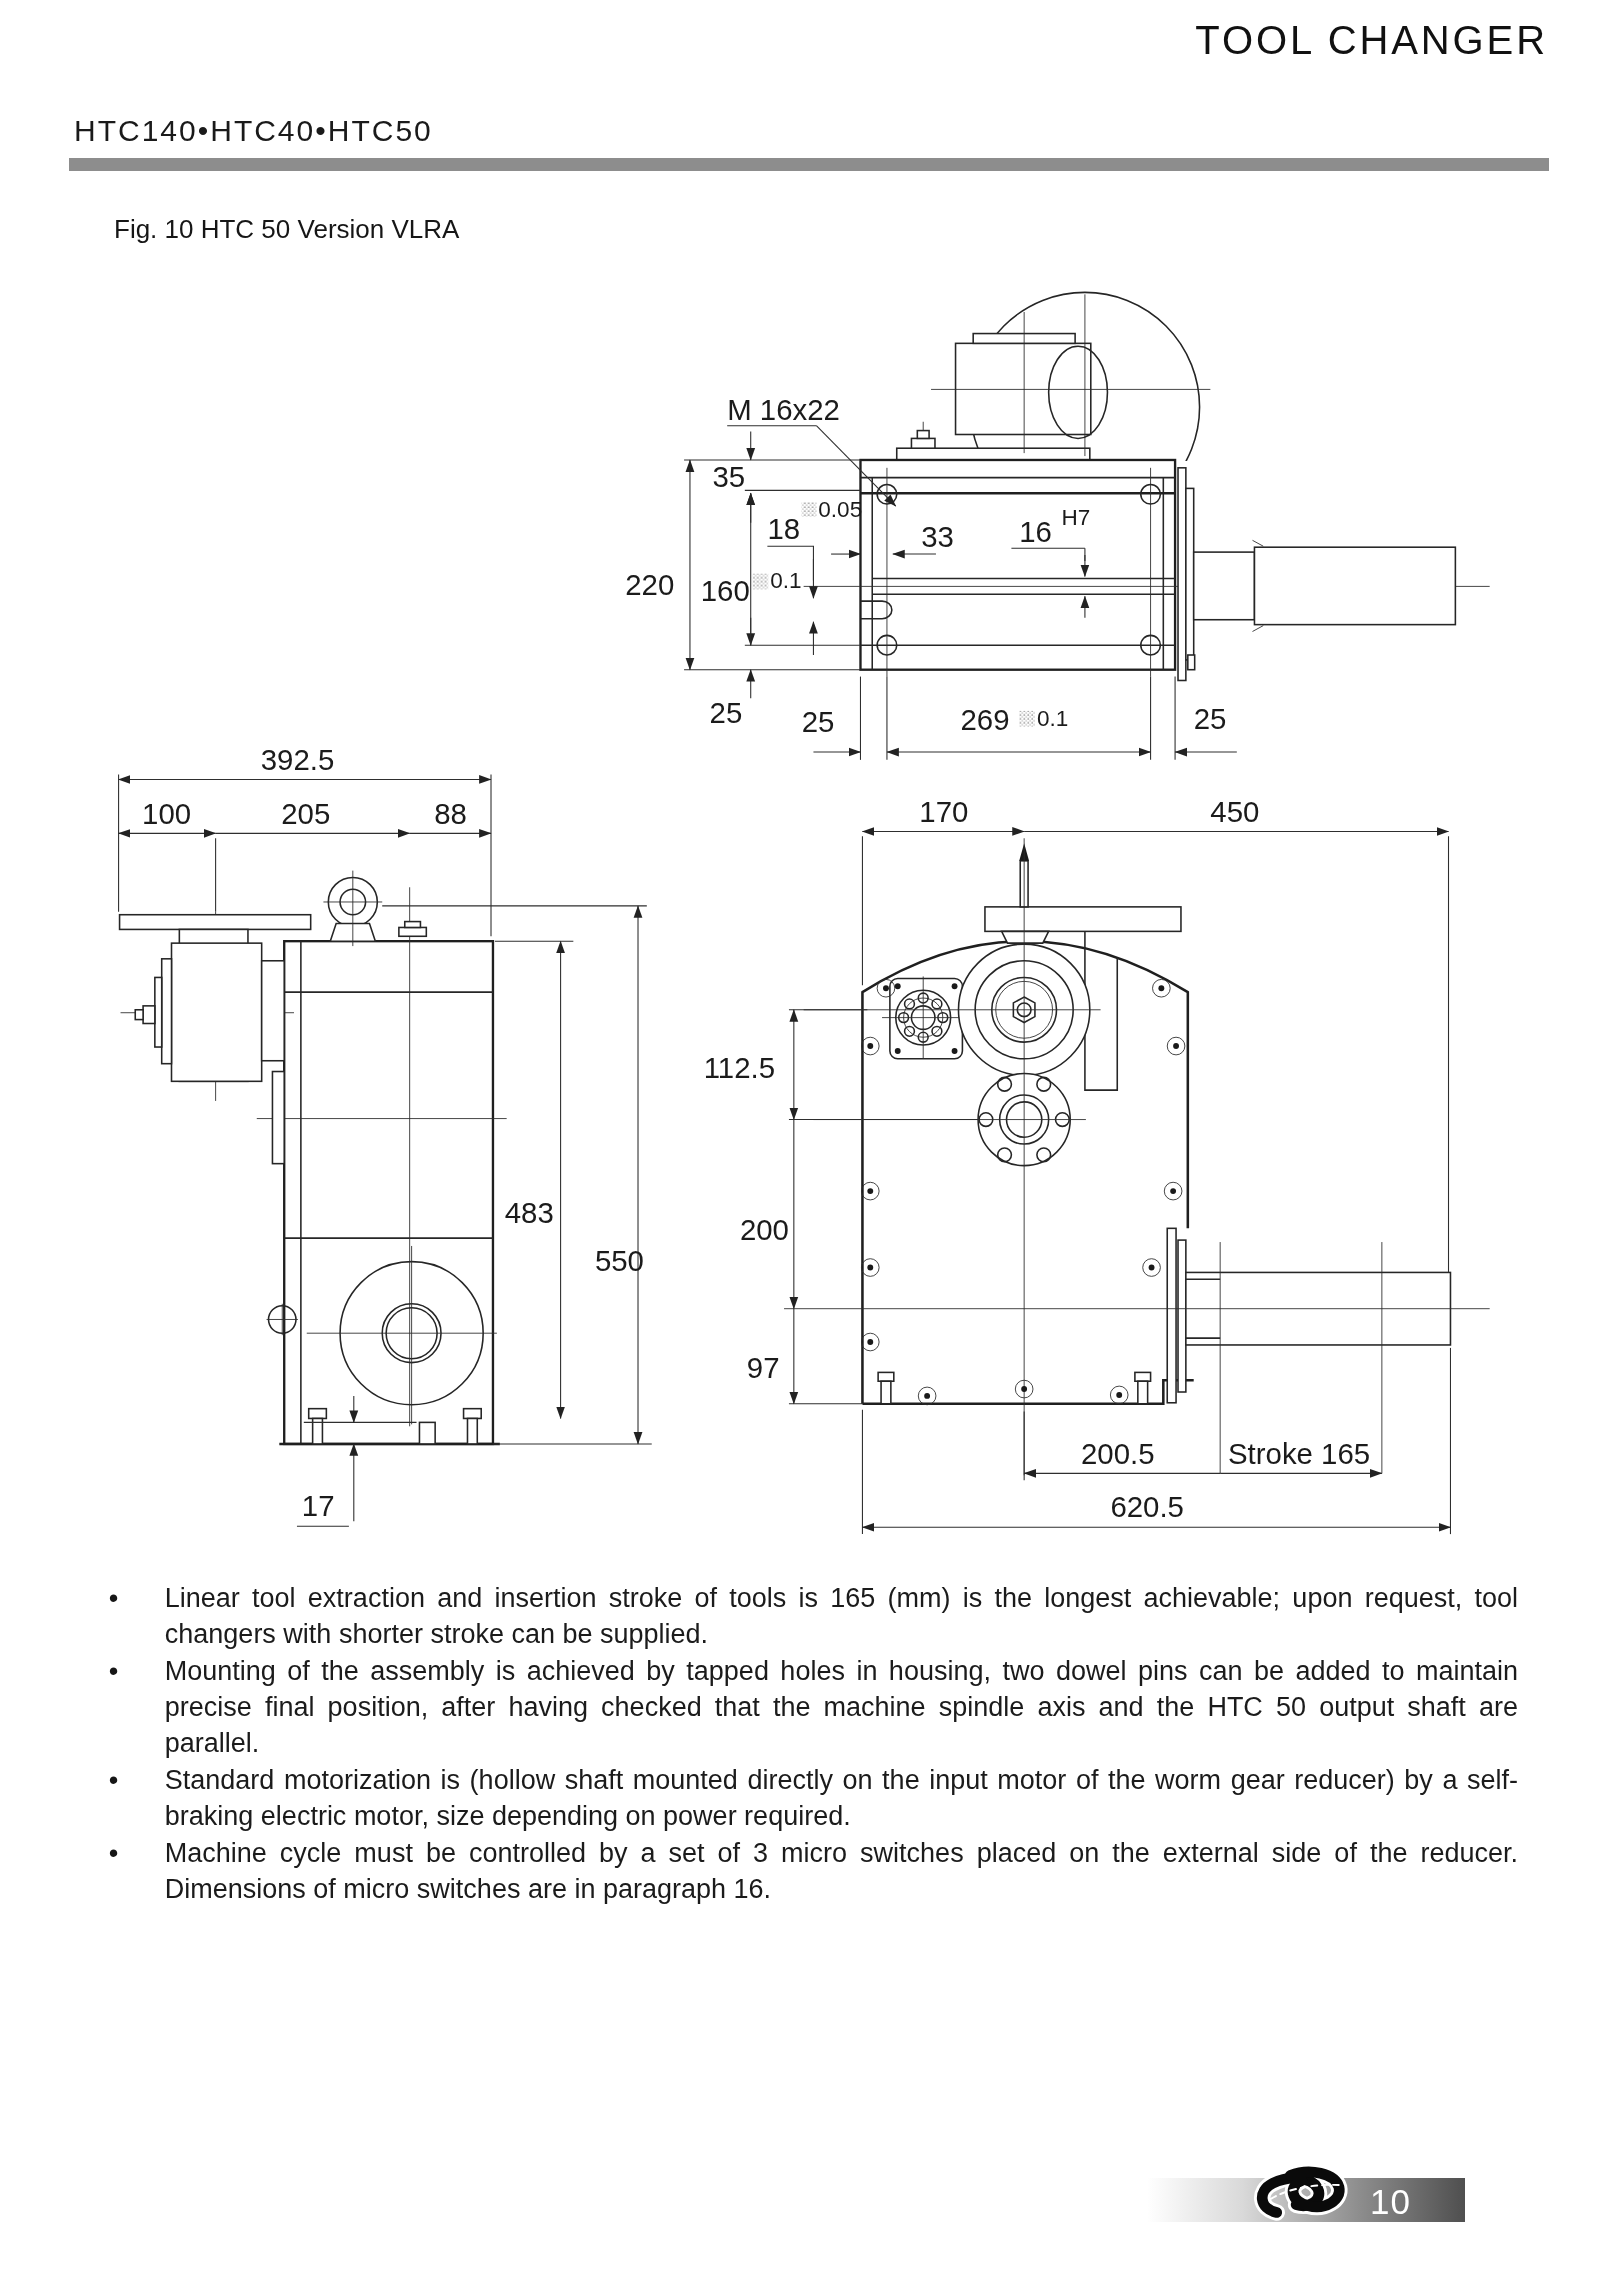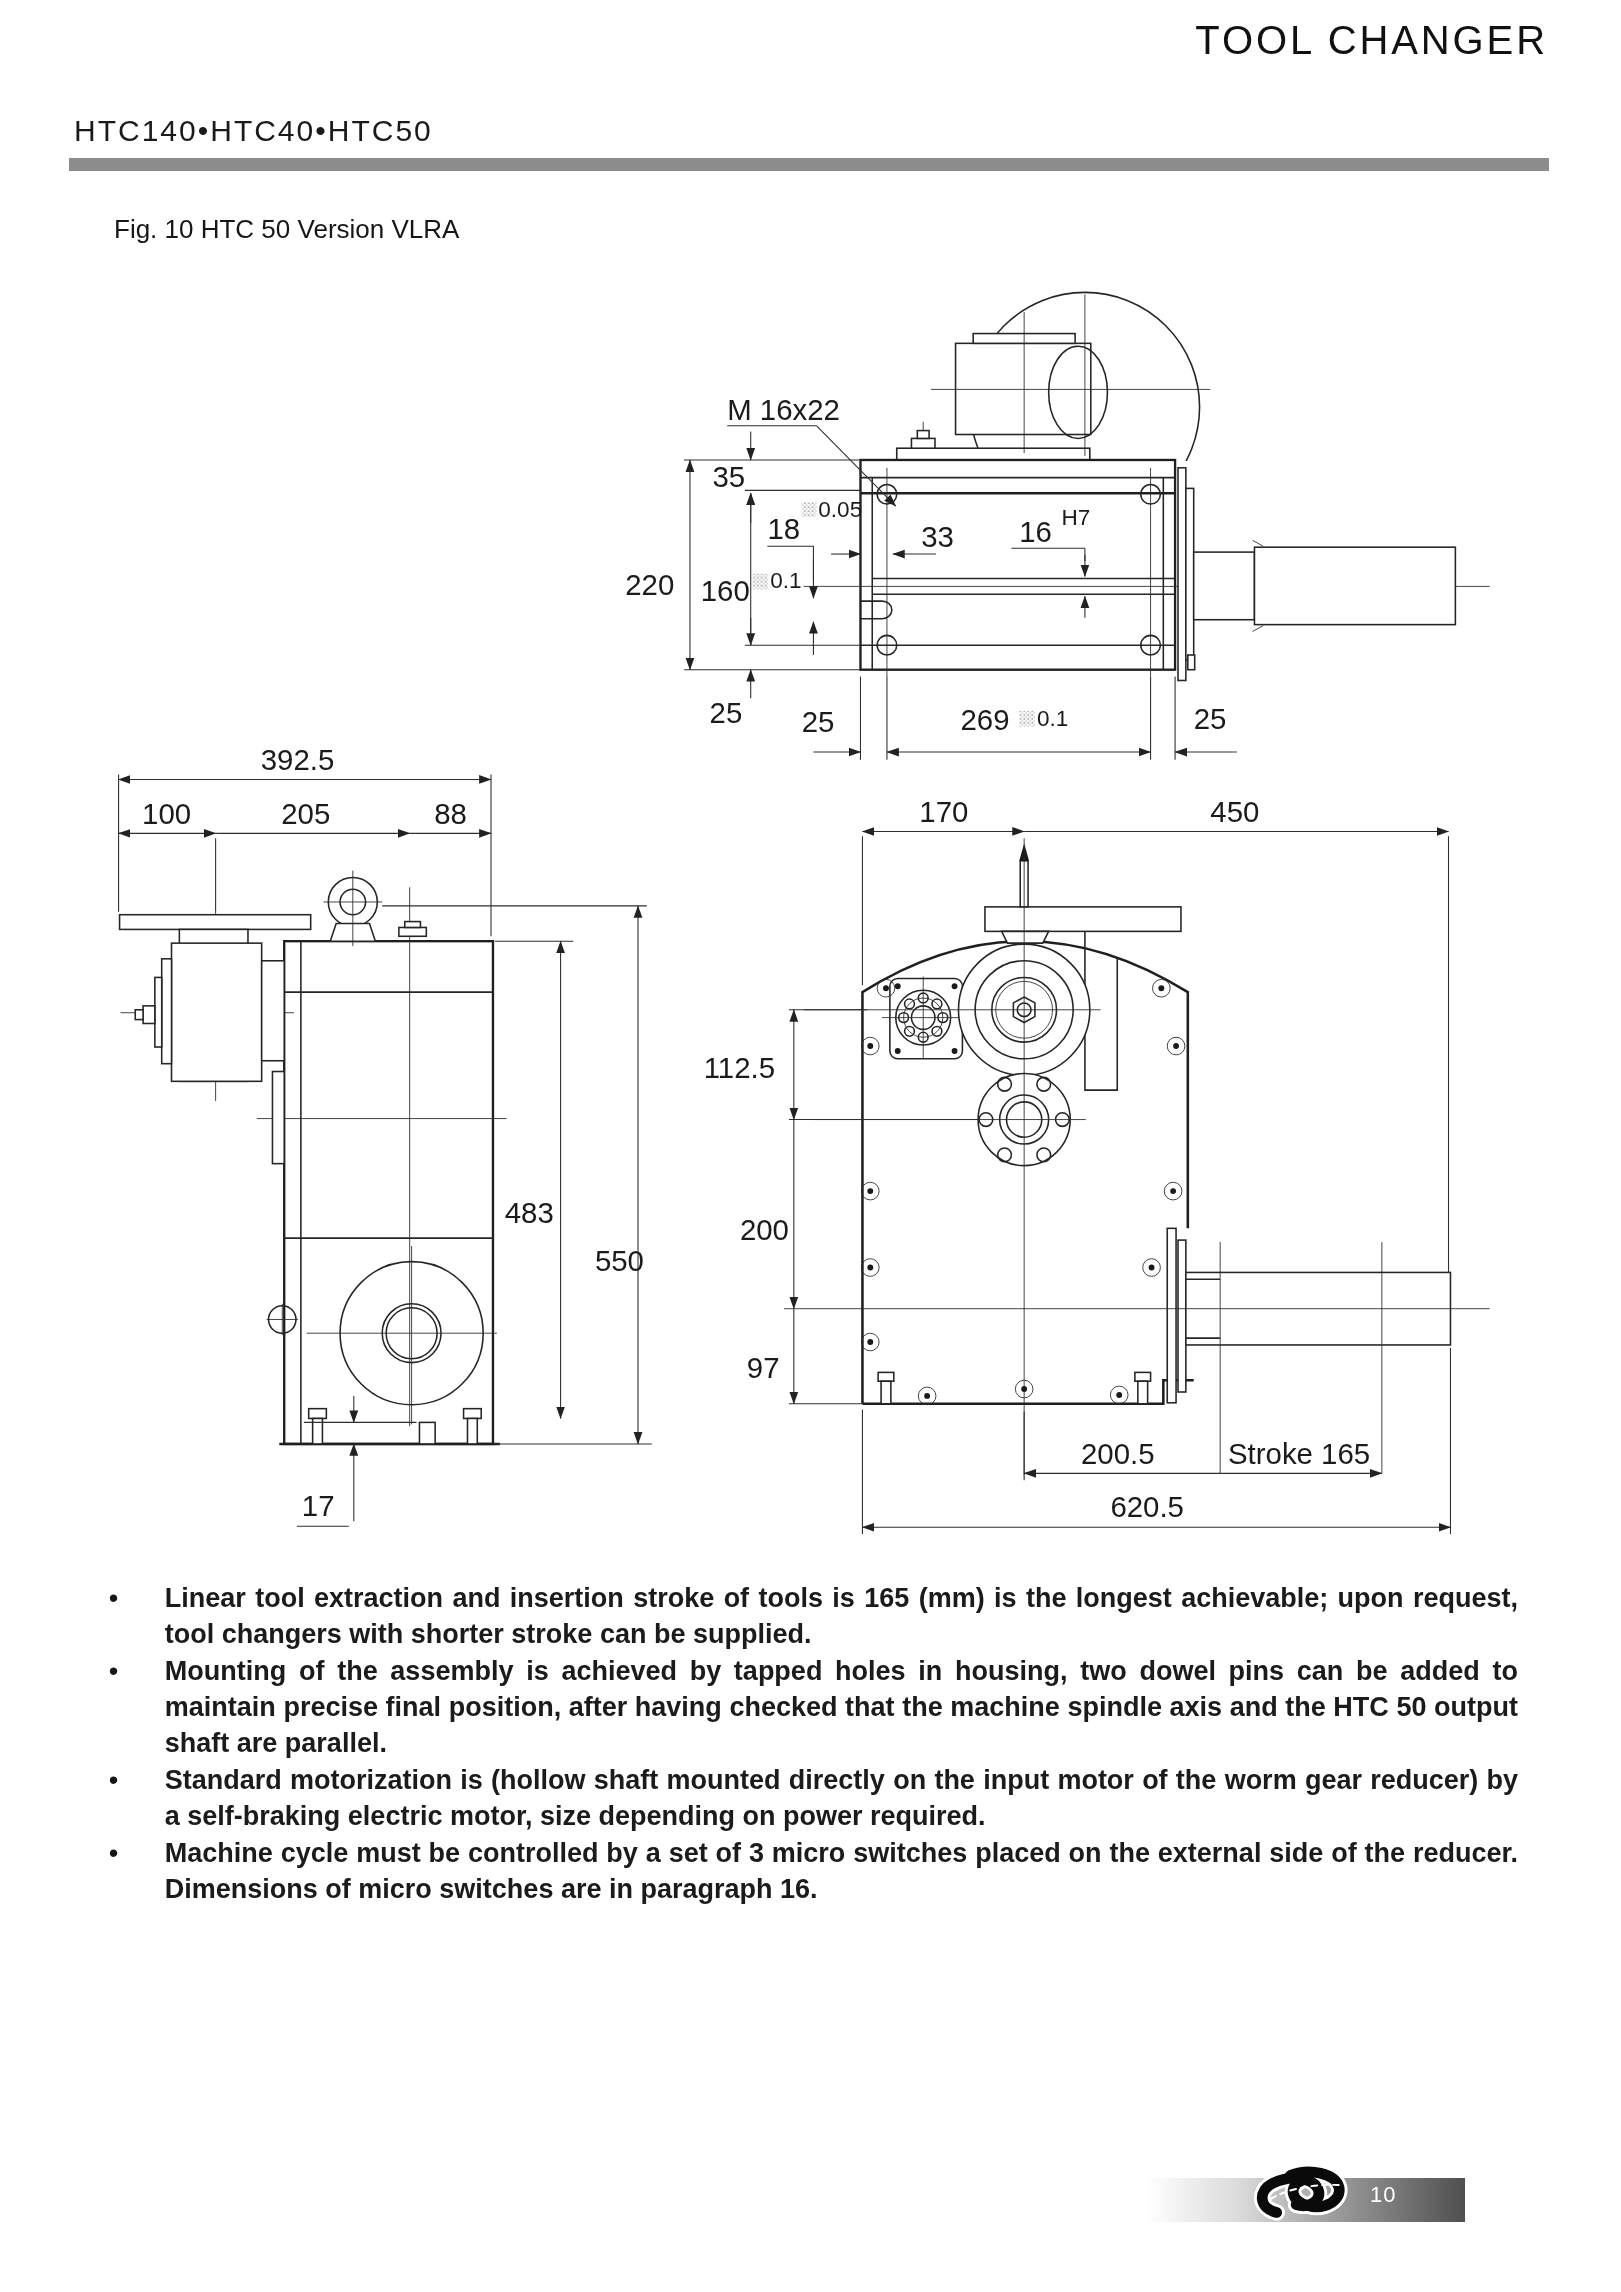--- a/index.html
+++ b/index.html
@@ -10,25 +10,25 @@
   .sub-models{position:absolute;top:114px;left:74px;font-size:30px;font-weight:400;
               letter-spacing:2px;color:#1a1a1a;}
   .sub-bar{position:absolute;top:158px;left:69px;width:1480px;height:12.7px;background:#8d8d8d;}
   .fig-caption{position:absolute;top:214px;left:114px;font-size:26px;color:#161616;}
   .drawing-svg{position:absolute;left:0;top:0;width:1621px;height:2293px;}
 
   .notes{position:absolute;left:101px;top:1580px;width:1417px;}
   .note-item{display:flex;margin:0 0 1px 0;}
   .note-bullet{width:56px;flex:0 0 56px;font-size:27.4px;line-height:36px;text-align:left;
                padding-left:7.8px;}
-  .note-text{flex:1;font-size:27px;line-height:36px;text-align:justify;color:#1b1b1b;font-weight:bold;}
+  .note-text{flex:1;font-size:27px;line-height:36px;text-align:justify;color:#1b1b1b;}
 
   .footer-bar{position:absolute;left:1147px;top:2178px;width:318px;height:44px;
               background:linear-gradient(to right,#ffffff 0%,#d9d9d9 30%,#9a9a9a 60%,#4f4f4f 100%);}
-  .footer-page{position:absolute;left:1370px;top:2182px;width:43px;font-size:22px;color:#ffffff;
+  .footer-page{position:absolute;left:1370px;top:2182px;width:43px;font-size:35px;color:#ffffff;
                letter-spacing:1px;}
   .footer-logo{position:absolute;left:1247px;top:2156px;width:110px;height:74px;}
 
   
   .ln{stroke:#262626;stroke-width:1.6;fill:none;}
   .lt{stroke:#2e2e2e;stroke-width:0.9;fill:none;}
   .lk{stroke:#1f1f1f;stroke-width:2.6;fill:none;}
   .wf{stroke:#262626;stroke-width:1.6;fill:#ffffff;}
   .wk{stroke:#1f1f1f;stroke-width:2.4;fill:#ffffff;}
   .dm{stroke:#2e2e2e;stroke-width:1.1;fill:none;}

